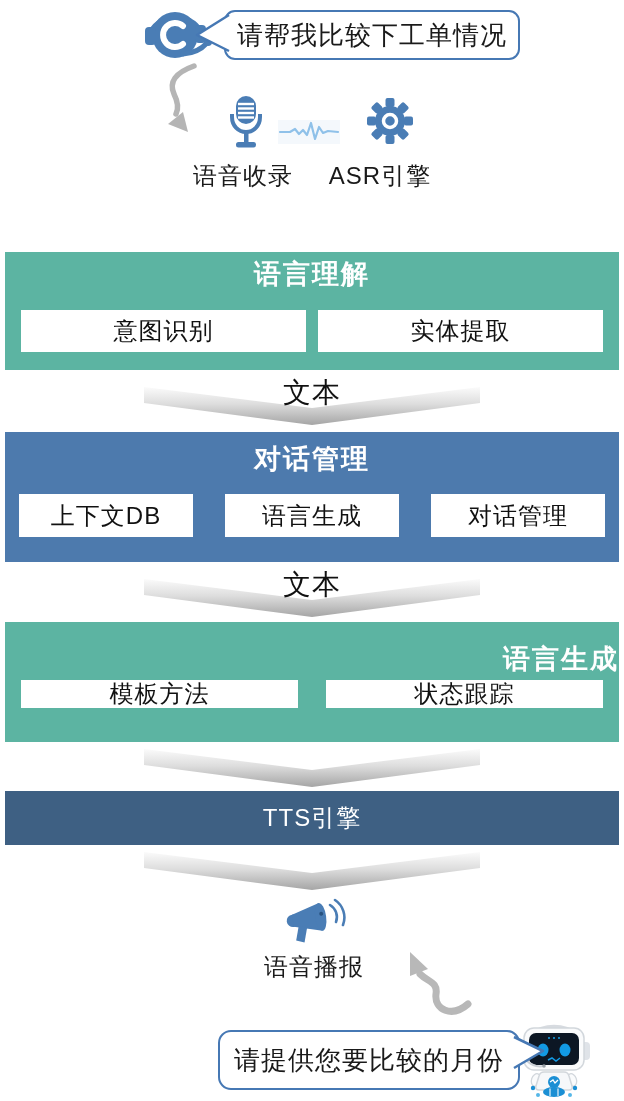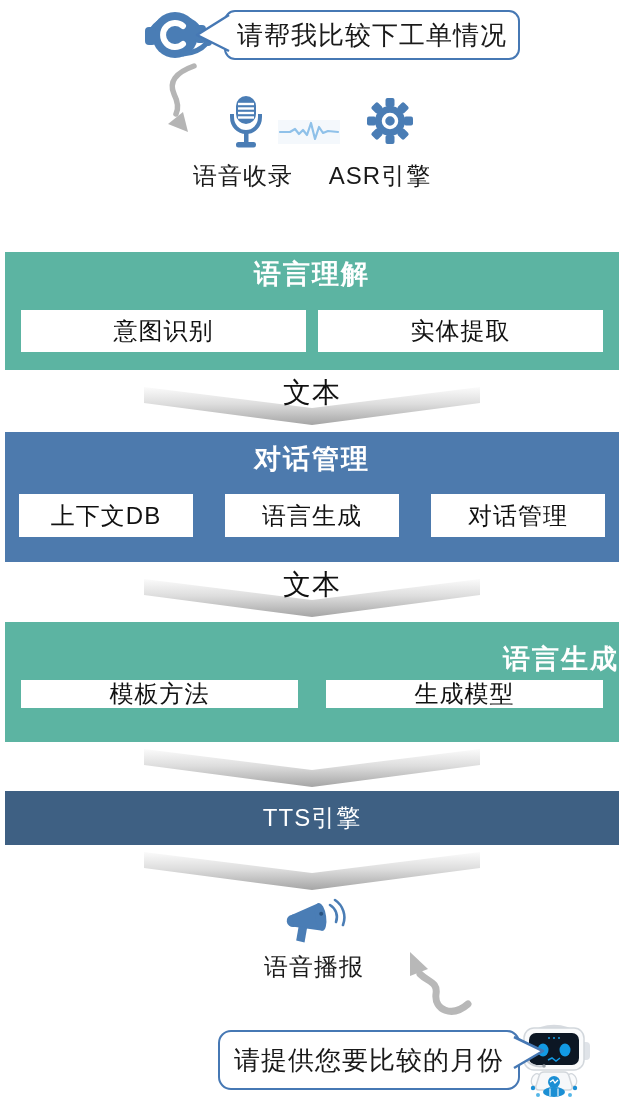--- a/index.html
+++ b/index.html
@@ -110,21 +110,21 @@
     </div>
   </div>
 
   <div class="chev-label" style="top:566px;">文本</div>
   <div class="chev" style="top:579px;"></div>
 
   <div class="blk blk-green" style="top:622px;height:120px;">
     <div class="blk-title" style="padding-top:19px;text-align:right;">语言生成</div>
     <div class="items" style="left:16px;right:16px;top:58px;height:28px;gap:28px;">
       <div class="it">模板方法</div>
-      <div class="it">生成模型</div>
+      <div class="it">状态跟踪</div>
     </div>
   </div>
 
   <div class="chev" style="top:749px;"></div>
 
   <div class="blk blk-navy" style="top:791px;height:54px;">
     <div class="tts-text" style="line-height:54px;">TTS引擎</div>
   </div>
 
   <div class="chev" style="top:852px;"></div>

